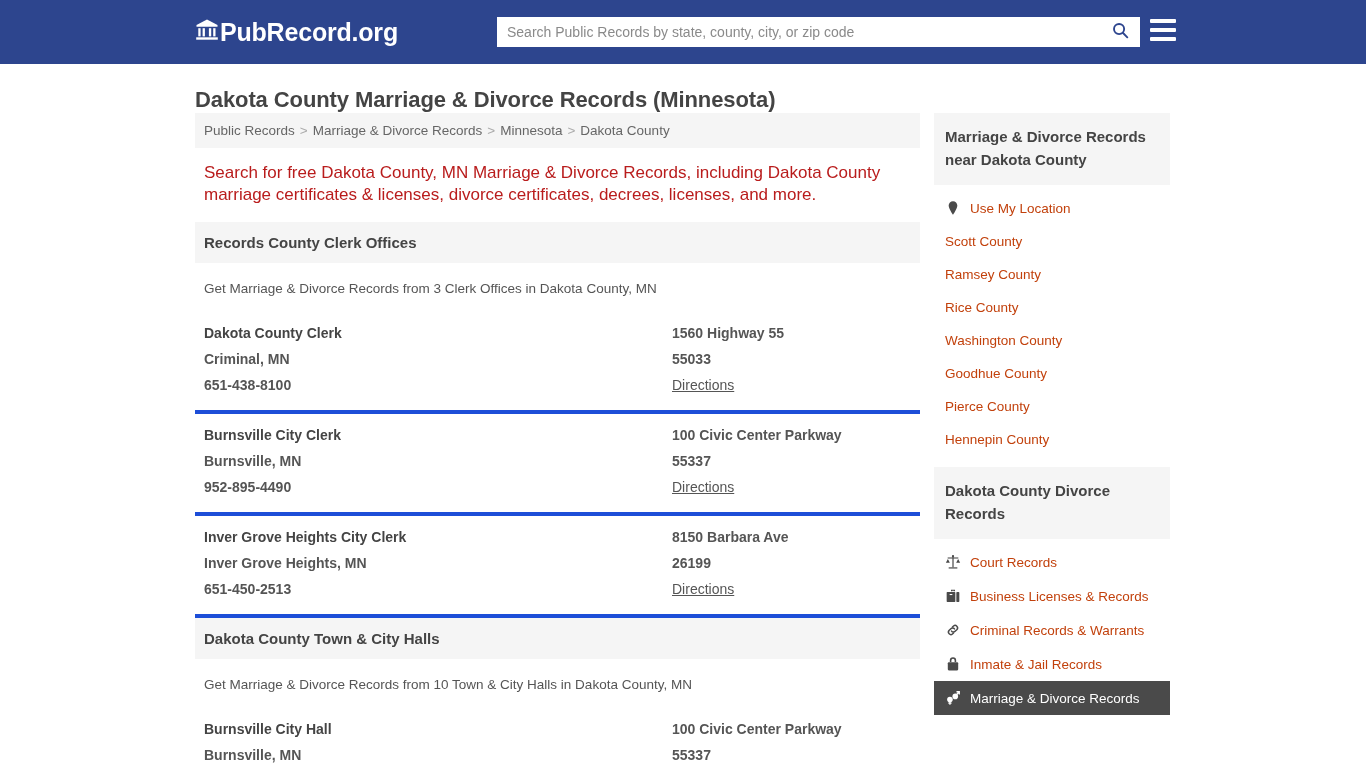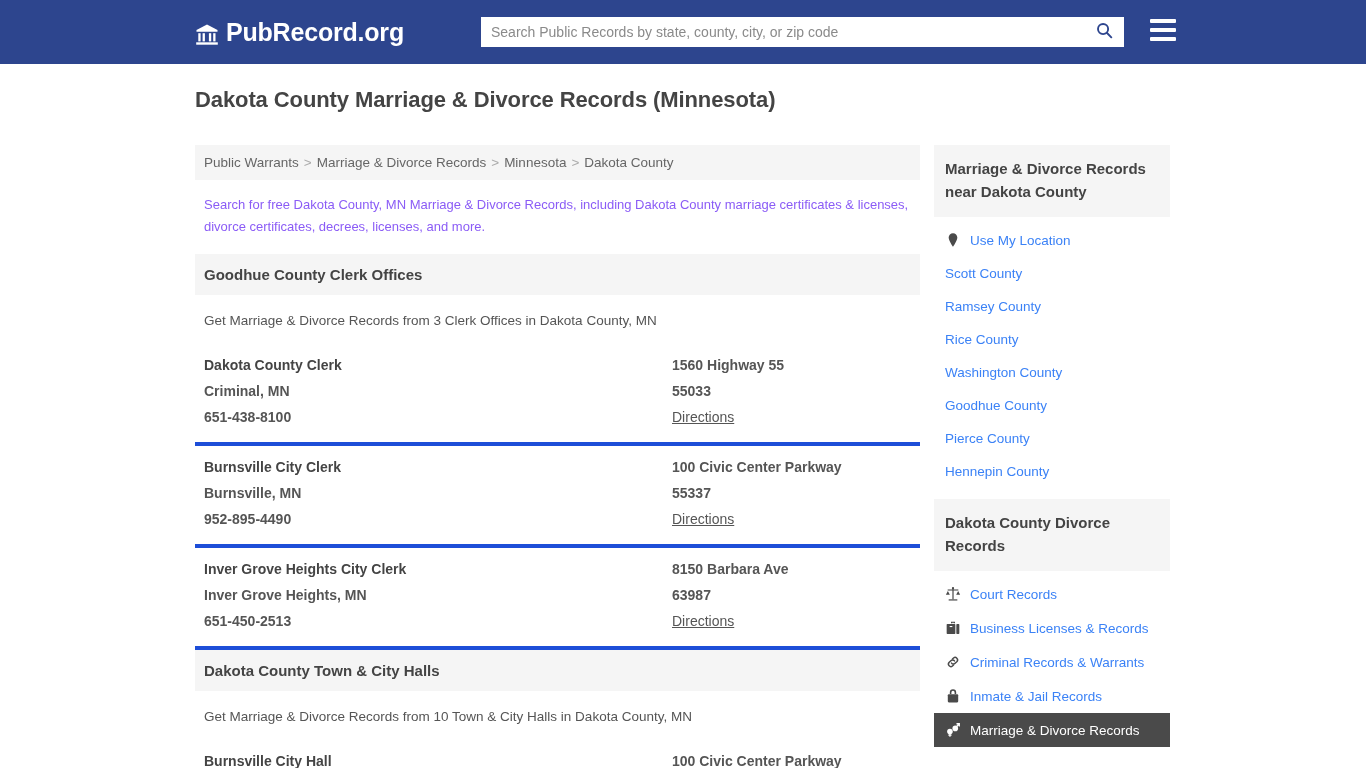--- a/index.html
+++ b/index.html
@@ -13,36 +13,36 @@
   
   .site-header {
     height: 64px;
     background: #2d458e;
     display: flex;
     align-items: center;
     position: relative;
   }
   .brand {
     display: flex;
-    align-items: flex-end;
-    gap: 7px;
+    align-items: flex-start;
+    gap: 1px;
     margin-left: 195px;
     text-decoration: none;
   }
   .brand-icon { width: 24px; height: 24px; display:block; }
   .brand-text {
     color: #ffffff;
     font-size: 25px;
     font-weight: bold;
     letter-spacing: -0.2px;
     white-space: nowrap;
   }
   .search-wrap {
     position: absolute;
-    left: 481px;
+    left: 497px;
     top: 17px;
     width: 643px;
     height: 30px;
     background: #ffffff;
     display: flex;
     align-items: center;
   }
   .search-input {
     flex: 1;
     border: 0;
@@ -80,38 +80,38 @@
     padding: 0 195px 0 195px;
   }
   .page-inner { display: flex; gap: 0; }
   .main-col { width: 725px; }
   .side-col { width: 236px; margin-left: 14px; }
 
   .page-title {
     font-size: 22px;
     font-weight: bold;
     color: #444444;
-    margin: 23px 0 32px 0;
+    margin: 23px 0 0 0;
     letter-spacing: -0.1px;
   }
 
   
   .breadcrumb {
     background: #f5f5f5;
     padding: 10px 9px;
     font-size: 13.5px;
     color: #666666;
     white-space: nowrap;
   }
   .breadcrumb a { color: #666666; text-decoration: none; }
   .bc-sep { color: #aaaaaa; margin: 0 5px; }
 
   .intro {
-    font-size: 13px;
-    color: #8b5cf6;
+    font-size: 17px;
+    color: #b91c1c;
     line-height: 22px;
     padding: 14px 9px 16px 9px;
   }
 
   
   .section-head {
     background: #f5f5f5;
     padding: 12px 9px;
     font-size: 15px;
     font-weight: bold;
@@ -150,21 +150,21 @@
     padding: 12px 11px 14px 11px;
     font-size: 15px; font-weight: bold;
     color: #444444; line-height: 23px;
   }
   .side-list { padding: 6px 0 0 0; }
   .side-item {
     display: flex; align-items: center;
     gap: 9px;
     padding: 9px 11px;
     font-size: 13.5px;
-    color: #3b82f6;
+    color: #c2410c;
     cursor: pointer;
   }
   .side-item.active {
     background: #4a4a4a;
     color: #ffffff;
   }
   .side-item .ico { width: 16px; height: 16px; flex: 0 0 16px; display:block; }
   .side-item .lbl { white-space: nowrap; }
   .side-gap { height: 11px; }
 </style>
@@ -205,26 +205,26 @@
   </button>
 </div>
 
 <div class="page">
   <h1 class="page-title">Dakota County Marriage &amp; Divorce Records (Minnesota)</h1>
 
   <div class="page-inner">
 
     <div class="main-col">
 
-      <div class="breadcrumb" id="breadcrumb"><a href="#">Public Warrants</a><span class="bc-sep">&gt;</span><a href="#">Marriage &amp; Divorce Records</a><span class="bc-sep">&gt;</span><a href="#">Minnesota</a><span class="bc-sep">&gt;</span><a href="#">Dakota County</a></div>
+      <div class="breadcrumb" id="breadcrumb"><a href="#">Public Records</a><span class="bc-sep">&gt;</span><a href="#">Marriage &amp; Divorce Records</a><span class="bc-sep">&gt;</span><a href="#">Minnesota</a><span class="bc-sep">&gt;</span><a href="#">Dakota County</a></div>
 
       <div class="intro">Search for free Dakota County, MN Marriage &amp; Divorce Records, including Dakota County marriage certificates &amp; licenses, divorce certificates, decrees, licenses, and more.</div>
 
       <div id="sections">
-          <div class="section-head">Goodhue County Clerk Offices</div>
+          <div class="section-head">Records County Clerk Offices</div>
           <div class="section-sub">Get Marriage &amp; Divorce Records from 3 Clerk Offices in Dakota County, MN</div>
           <div class="listing">
             <div class="listing-left">
               <div class="l-name">Dakota County Clerk</div>
               <div class="l-city">Criminal, MN</div>
               <div class="l-phone">651-438-8100</div>
             </div>
             <div class="listing-right">
               <div class="l-street">1560 Highway 55</div>
               <div class="l-zip">55033</div>
@@ -244,21 +244,21 @@
             </div>
           </div>
           <div class="listing">
             <div class="listing-left">
               <div class="l-name">Inver Grove Heights City Clerk</div>
               <div class="l-city">Inver Grove Heights, MN</div>
               <div class="l-phone">651-450-2513</div>
             </div>
             <div class="listing-right">
               <div class="l-street">8150 Barbara Ave</div>
-              <div class="l-zip">63987</div>
+              <div class="l-zip">26199</div>
               <div><a class="l-directions" href="#">Directions</a></div>
             </div>
           </div>
           <div class="section-head">Dakota County Town &amp; City Halls</div>
           <div class="section-sub">Get Marriage &amp; Divorce Records from 10 Town &amp; City Halls in Dakota County, MN</div>
           <div class="listing">
             <div class="listing-left">
               <div class="l-name">Burnsville City Hall</div>
               <div class="l-city">Burnsville, MN</div>
             </div>

